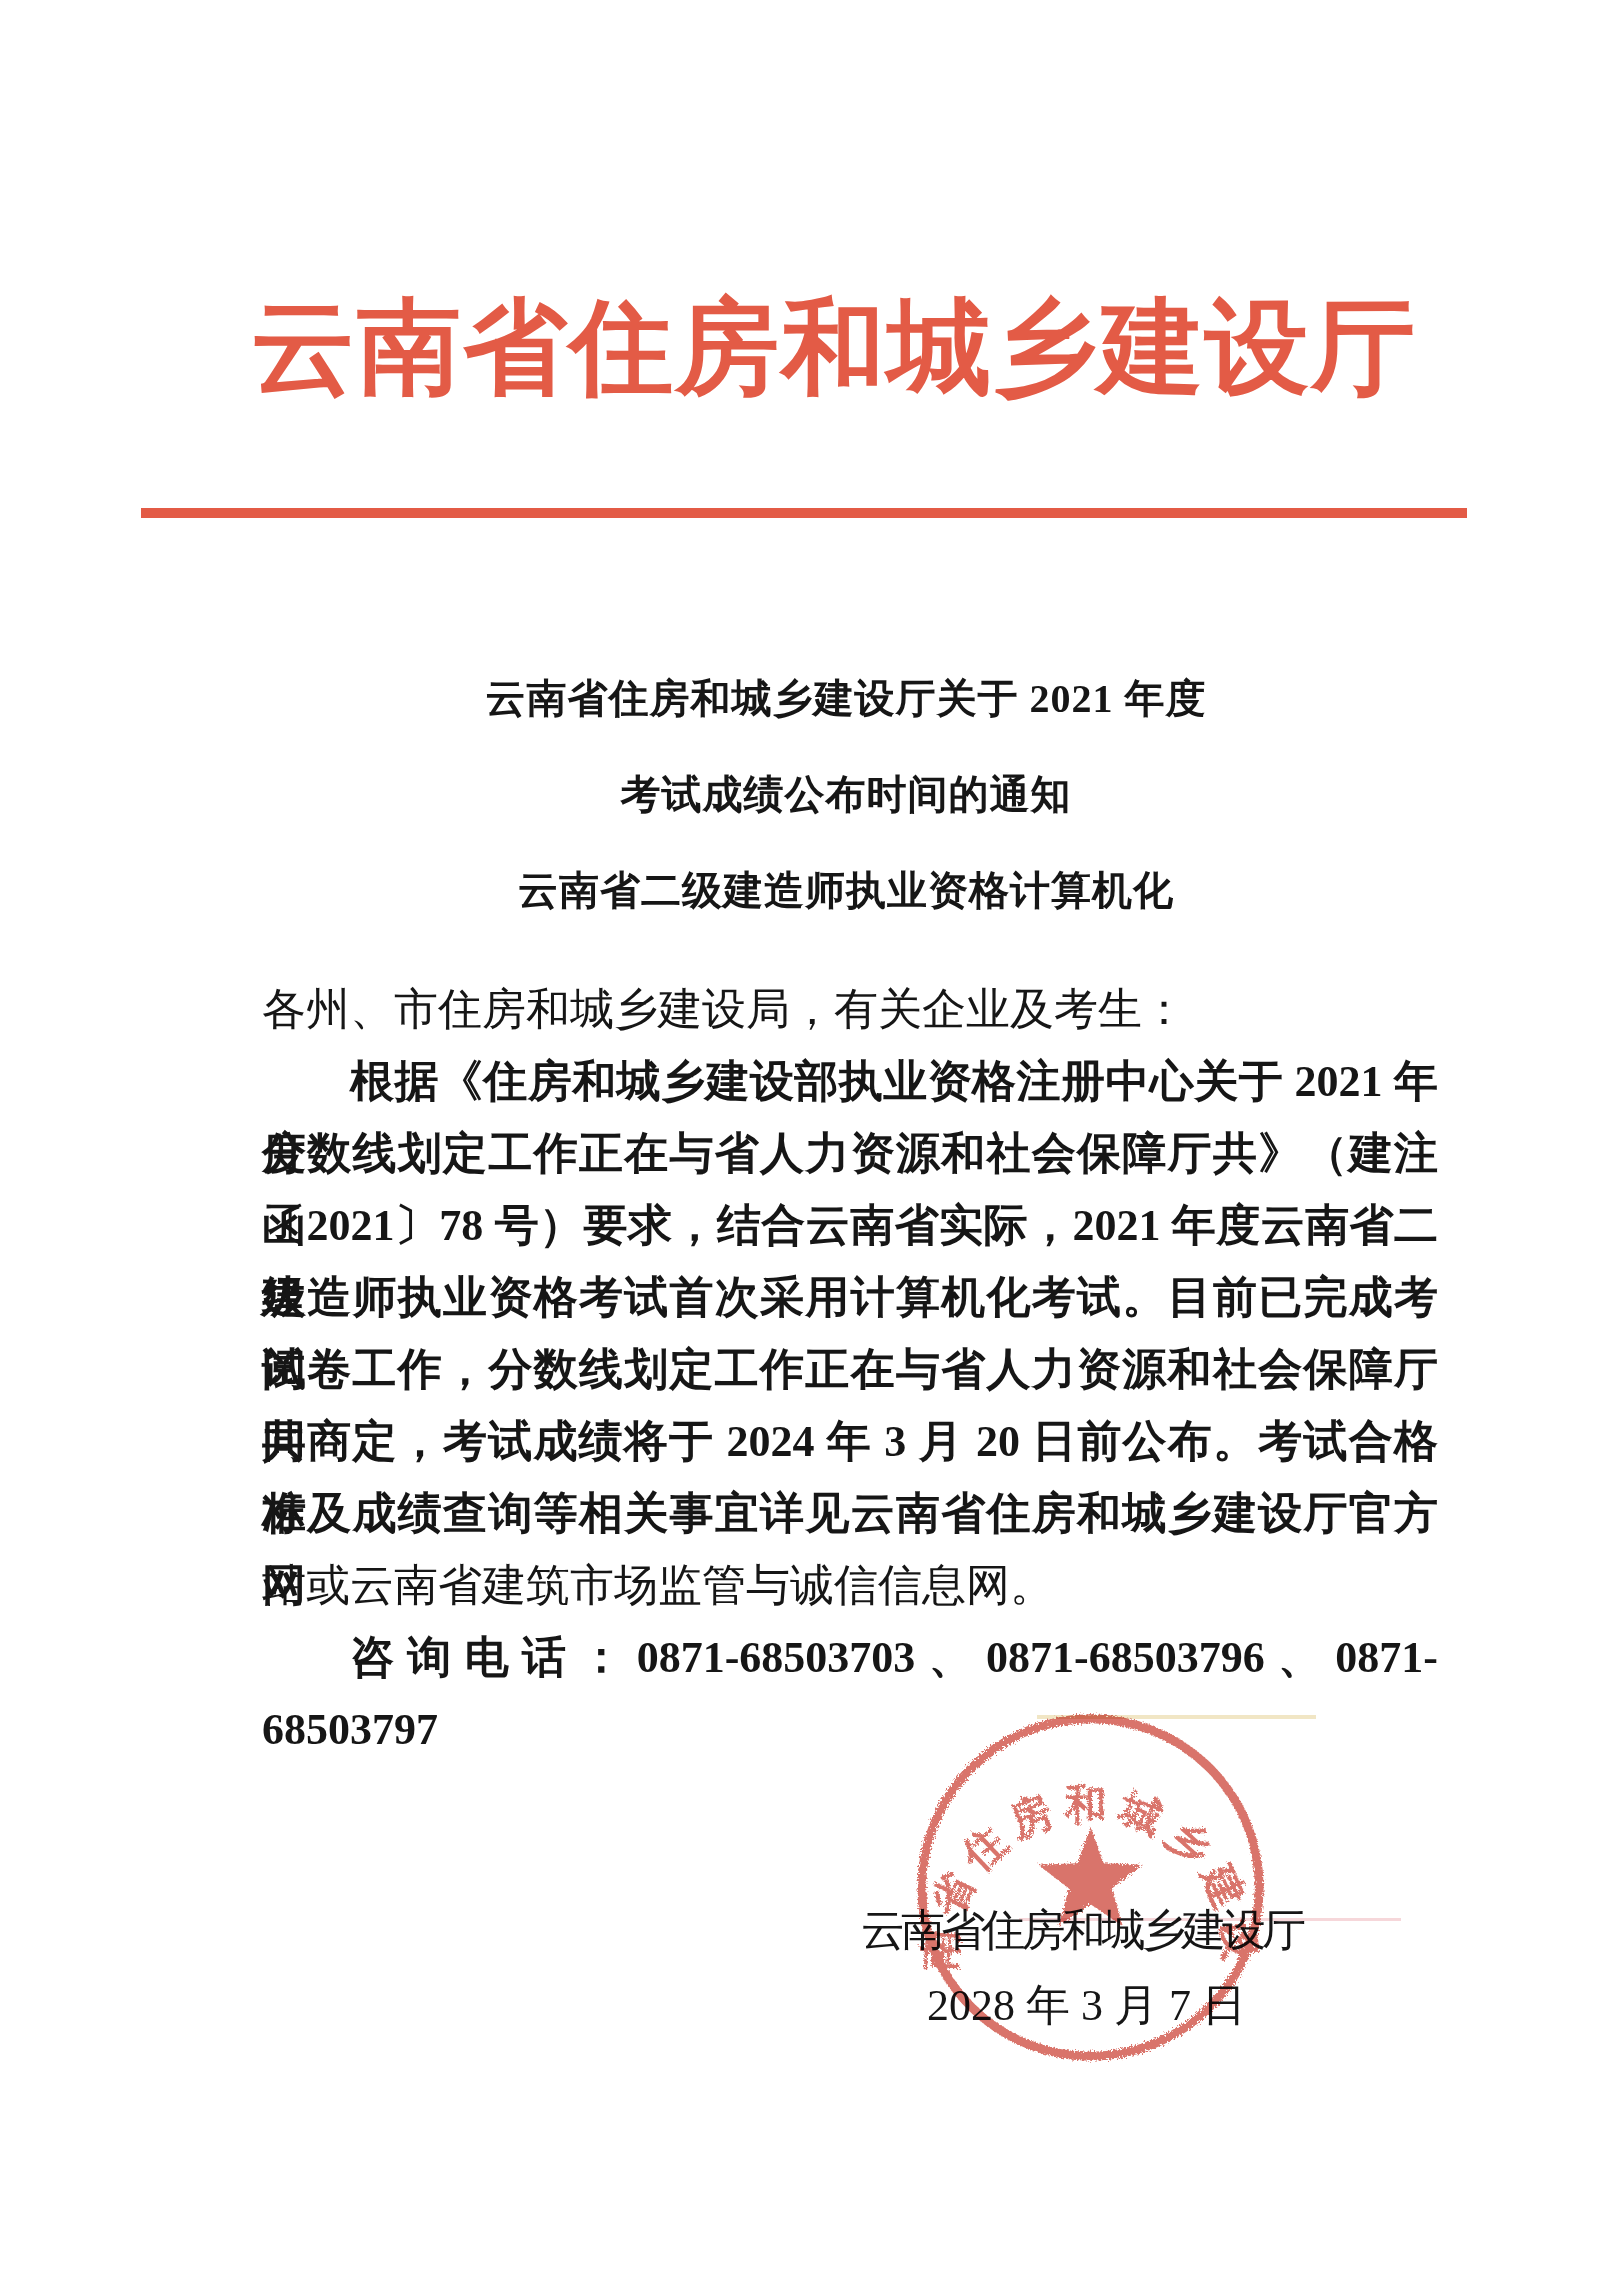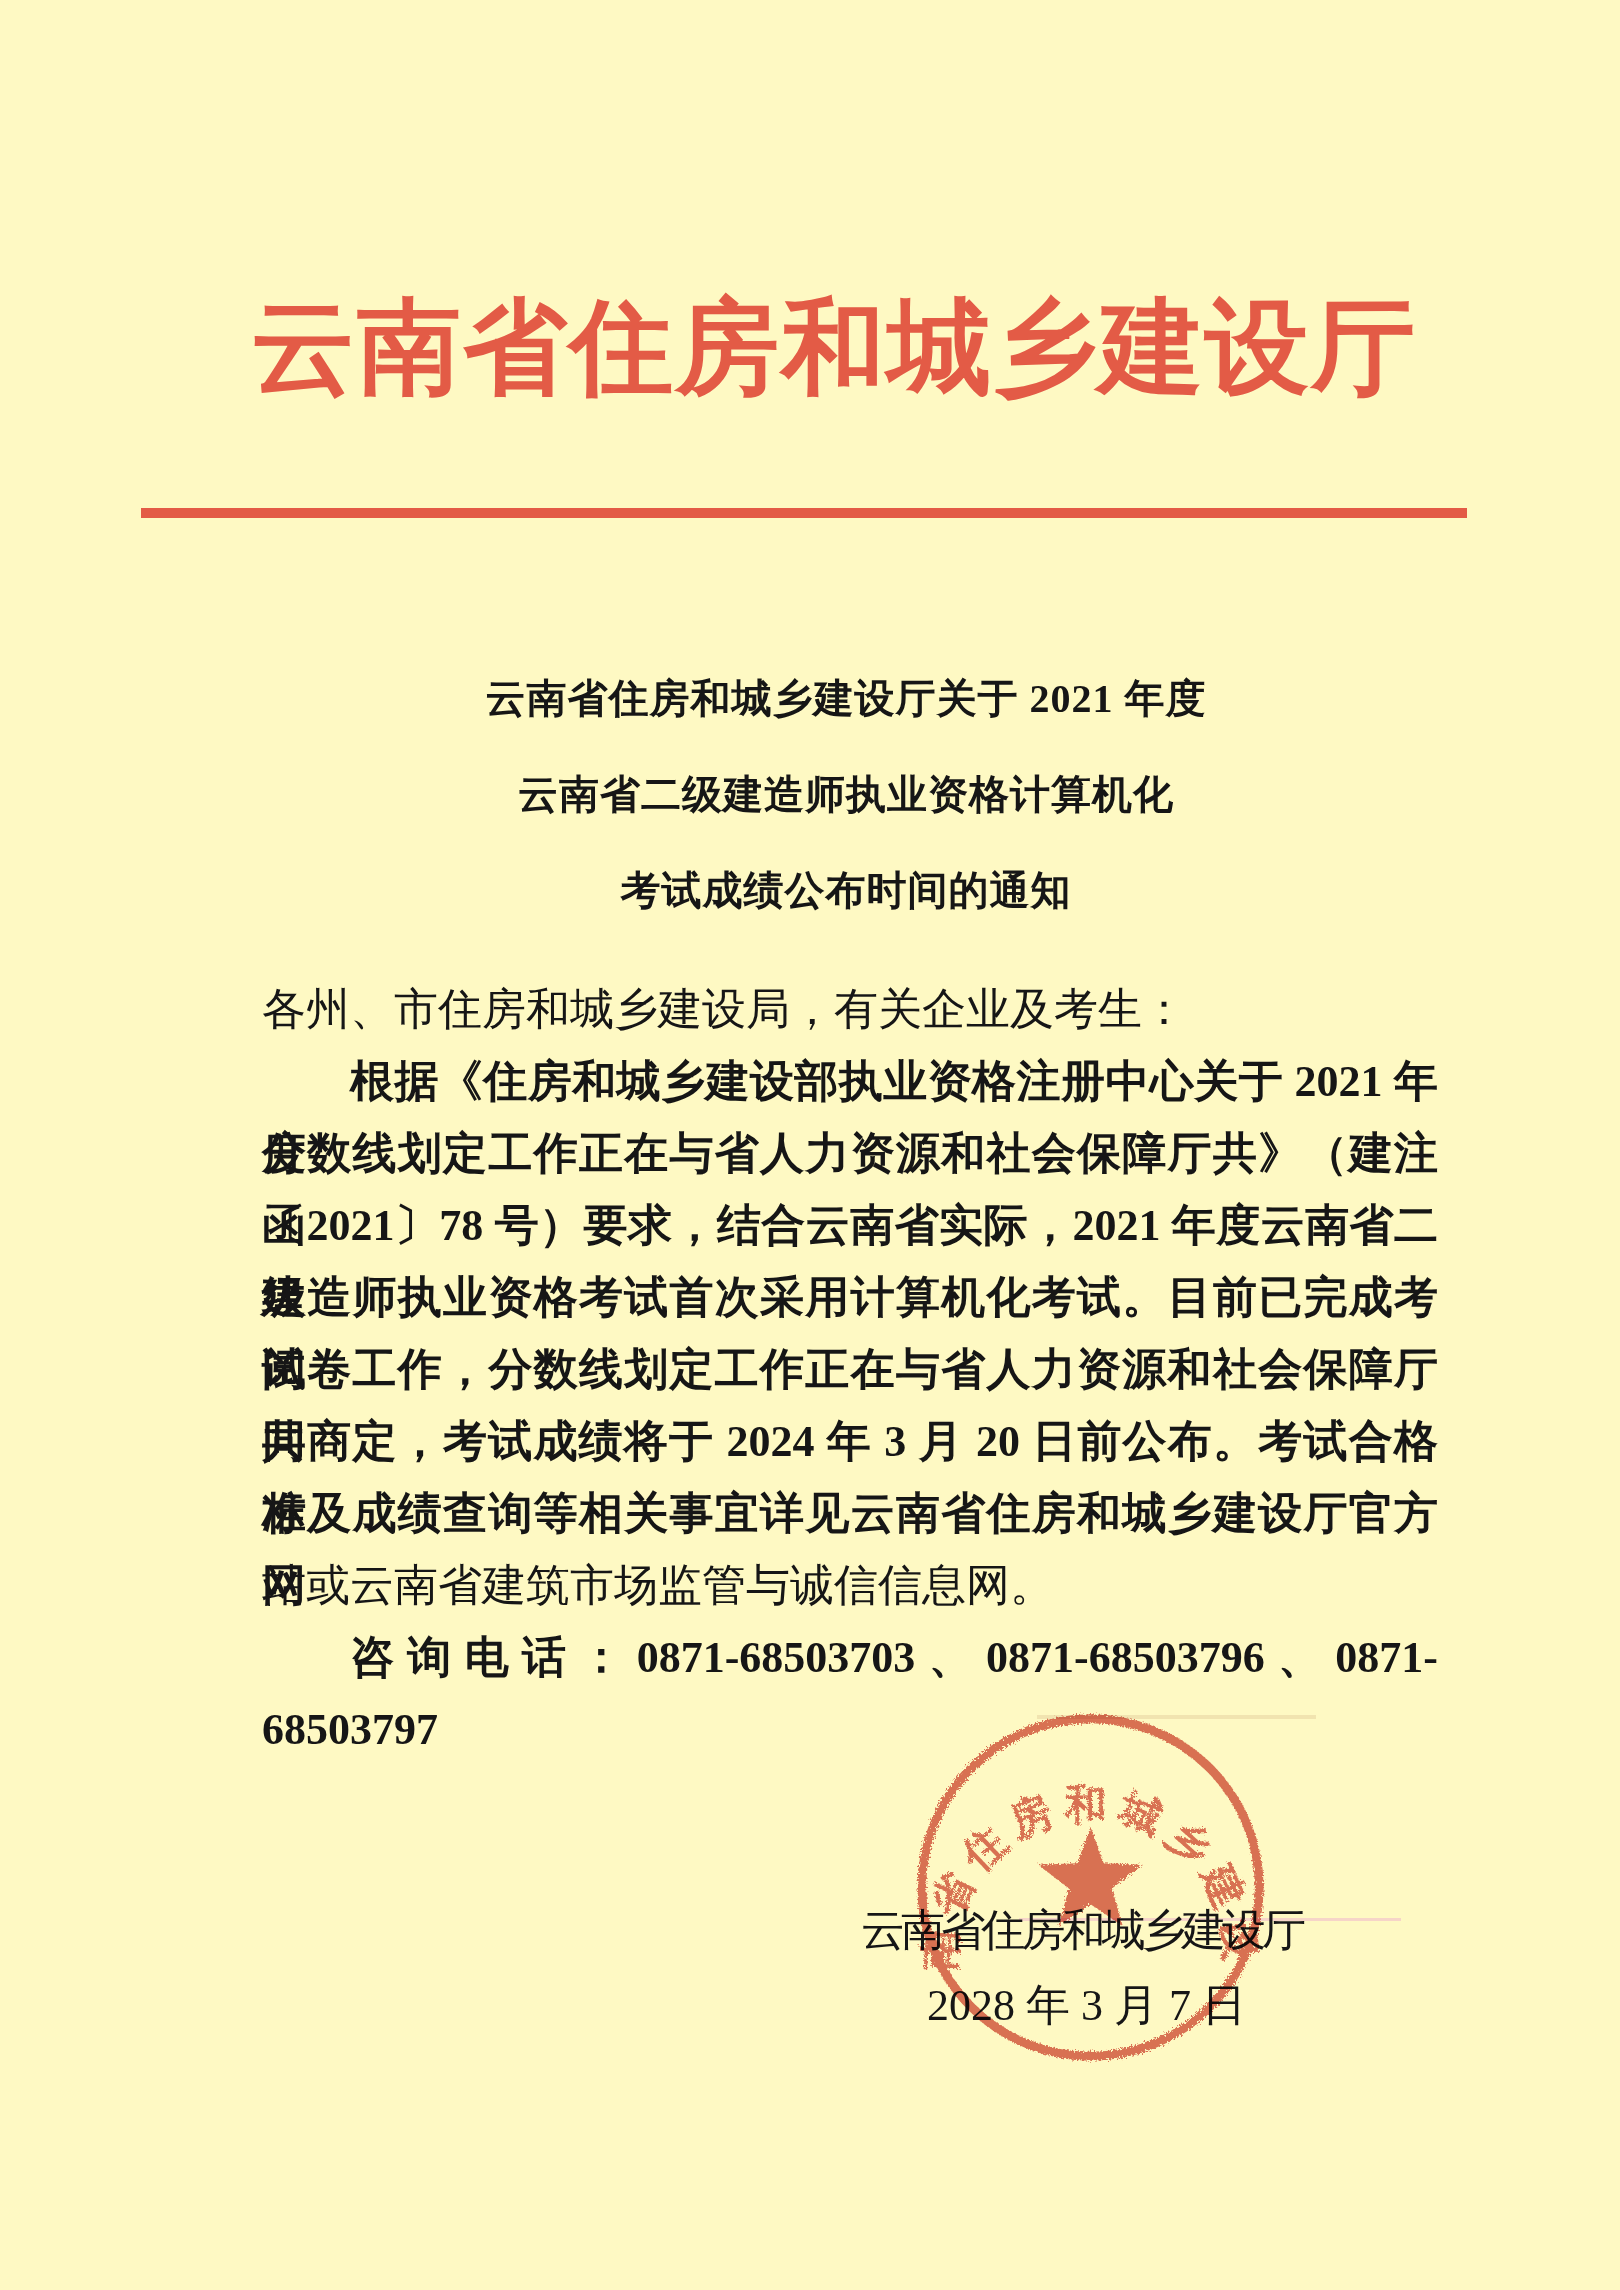--- a/index.html
+++ b/index.html
@@ -1,19 +1,19 @@
 <!DOCTYPE html>
 <html><head>
 <meta charset="utf-8">
 <style>
   html,body{margin:0;padding:0;background:#9a9a9a;}
   .page{
     position:relative;
     width:1620px;height:2291px;
-    background:#fef9c3;
+    background:#ffffff;
     overflow:hidden;
     font-family:"Liberation Serif","DejaVu Serif",serif;
     color:#161616;
   }
   .letterhead{
     position:absolute;left:251px;top:292px;
     font-size:104px;line-height:1.08;font-weight:bold;
     letter-spacing:2px;white-space:nowrap;
     color:#e35b46;
   }
@@ -65,22 +65,22 @@
 <body>
 
 <div class="page">
 
   <div class="letterhead">云南省住房和城乡建设厅</div>
 
   <div class="red-divider"></div>
 
   <div class="doc-title">
     <div>云南省住房和城乡建设厅关于 2021 年度</div>
+    <div>考试成绩公布时间的通知</div>
     <div>云南省二级建造师执业资格计算机化</div>
-    <div>考试成绩公布时间的通知</div>
   </div>
 
   <div class="body-block">
     <div class="bline">各州、市住房和城乡建设局，有关企业及考生：</div>
     <div class="bline ind just">根据《住房和城乡建设部执业资格注册中心关于 2021 年度</div>
     <div class="bline just">分数线划定工作正在与省人力资源和社会保障厅共》（建注函</div>
     <div class="bline just">〔2021〕78 号）要求，结合云南省实际，2021 年度云南省二级</div>
     <div class="bline just">建造师执业资格考试首次采用计算机化考试。目前已完成考试</div>
     <div class="bline just">阅卷工作，分数线划定工作正在与省人力资源和社会保障厅共</div>
     <div class="bline just">同商定，考试成绩将于 2024 年 3 月 20 日前公布。考试合格标</div>

